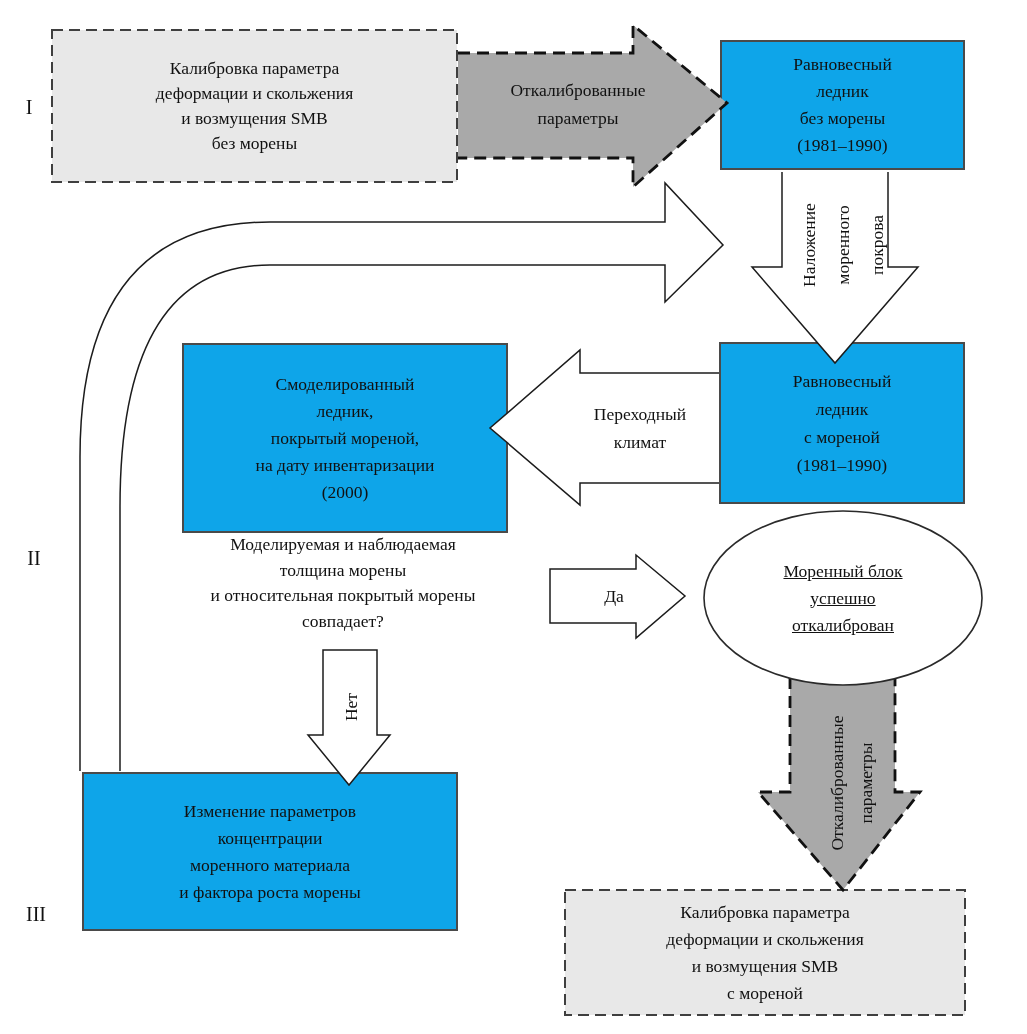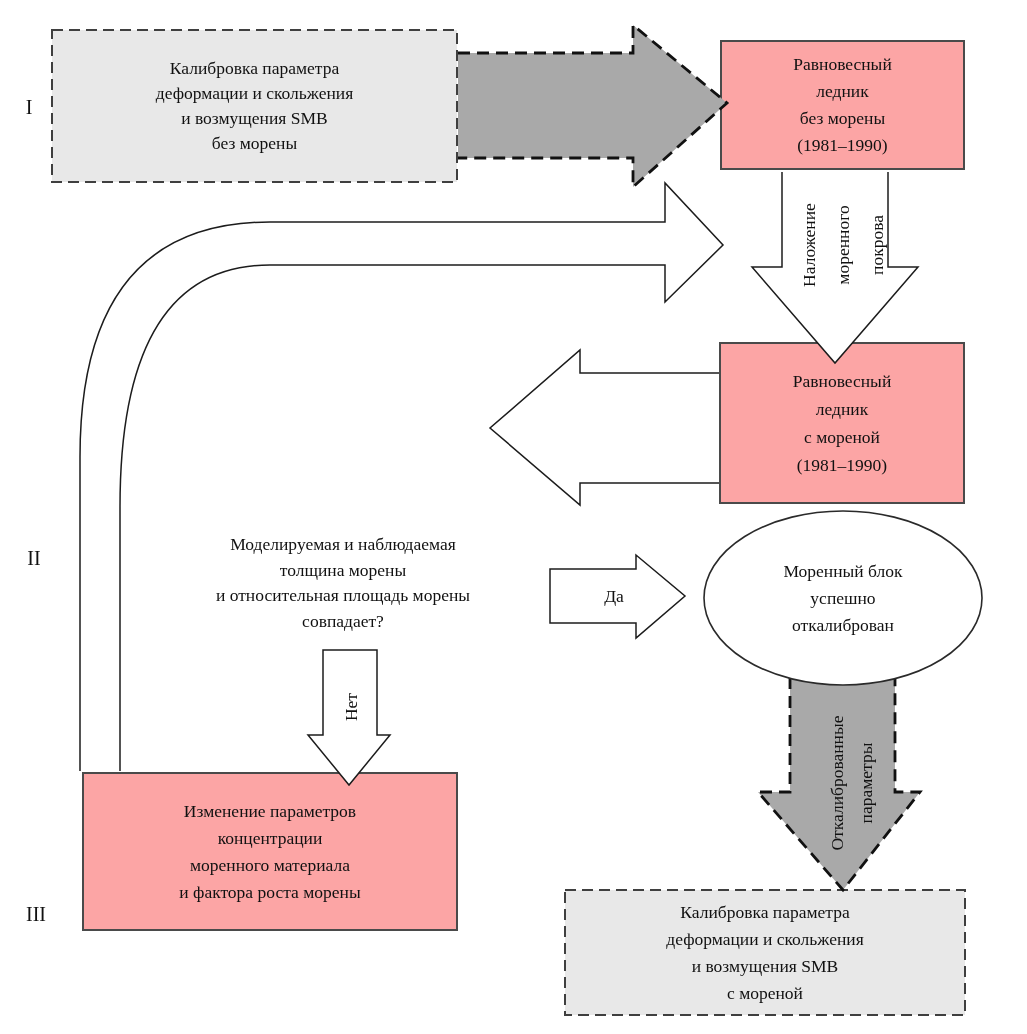--- a/index.html
+++ b/index.html
@@ -14,21 +14,21 @@
   #shapes{position:absolute;left:0;top:0;z-index:5;}
   .box{
     position:absolute;
     box-sizing:border-box;
     display:flex;align-items:center;justify-content:center;
     text-align:center;
     white-space:pre-line;
     font-size:17.5px;
     z-index:1;
   }
-  .solid{border:2px solid #4a4a4a;background:#fca5a5;}
+  .solid{border:2px solid #4a4a4a;background:#0ea5e9;}
   .txt{
     position:absolute;
     display:flex;align-items:center;justify-content:center;
     text-align:center;
     white-space:pre-line;
     font-size:17.5px;
     z-index:10;
   }
   .vert{transform:rotate(-90deg);}
   .numeral{font-size:20px;}
@@ -72,45 +72,54 @@
   <div class="box solid" style="left:720px;top:40px;width:245px;height:130px;line-height:27px;">Равновесный
 ледник
 без морены
 (1981–1990)</div>
 
   <div class="box solid" style="left:719px;top:342px;width:246px;height:162px;line-height:28px;">Равновесный
 ледник
 с мореной
 (1981–1990)</div>
 
+  <div class="box solid" style="left:182px;top:343px;width:326px;height:190px;line-height:27px;">Смоделированный
+ледник,
+покрытый мореной,
+на дату инвентаризации
+(2000)</div>
 
   <div class="txt" style="left:143px;top:531px;width:400px;height:104px;line-height:25.5px;">Моделируемая и наблюдаемая
 толщина морены
-и относительная площадь морены
+и относительная покрытый морены
 совпадает?</div>
 
-  <div class="txt" style="left:705px;top:548px;width:276px;height:100px;line-height:27px;">Моренный блок
+  <div class="txt" style="left:705px;top:548px;width:276px;height:100px;line-height:27px;text-decoration:underline;">Моренный блок
 успешно
 откалиброван</div>
 
   <div class="box solid" style="left:82px;top:772px;width:376px;height:159px;line-height:27px;">Изменение параметров
 концентрации
 моренного материала
 и фактора роста морены</div>
 
   <div class="txt" style="left:565px;top:890px;width:400px;height:125px;line-height:27px;">Калибровка параметра
 деформации и скольжения
 и возмущения SMB
 с мореной</div>
 
+  <div class="txt" style="left:468px;top:76px;width:220px;height:56px;line-height:28px;">Откалиброванные
+параметры</div>
 
   <div class="txt vert" style="left:738px;top:194px;width:210px;height:102px;line-height:34px;">Наложение
 моренного
 покрова</div>
 
+  <div class="txt" style="left:540px;top:400px;width:200px;height:56px;line-height:28px;">Переходный
+климат</div>
 
   <div class="txt" style="left:584px;top:584px;width:60px;height:24px;">Да</div>
 
   <div class="txt vert" style="left:311px;top:695px;width:80px;height:24px;">Нет</div>
 
   <div class="txt vert" style="left:747px;top:754px;width:210px;height:58px;line-height:29px;">Откалиброванные
 параметры</div>
 
 </div>
 

